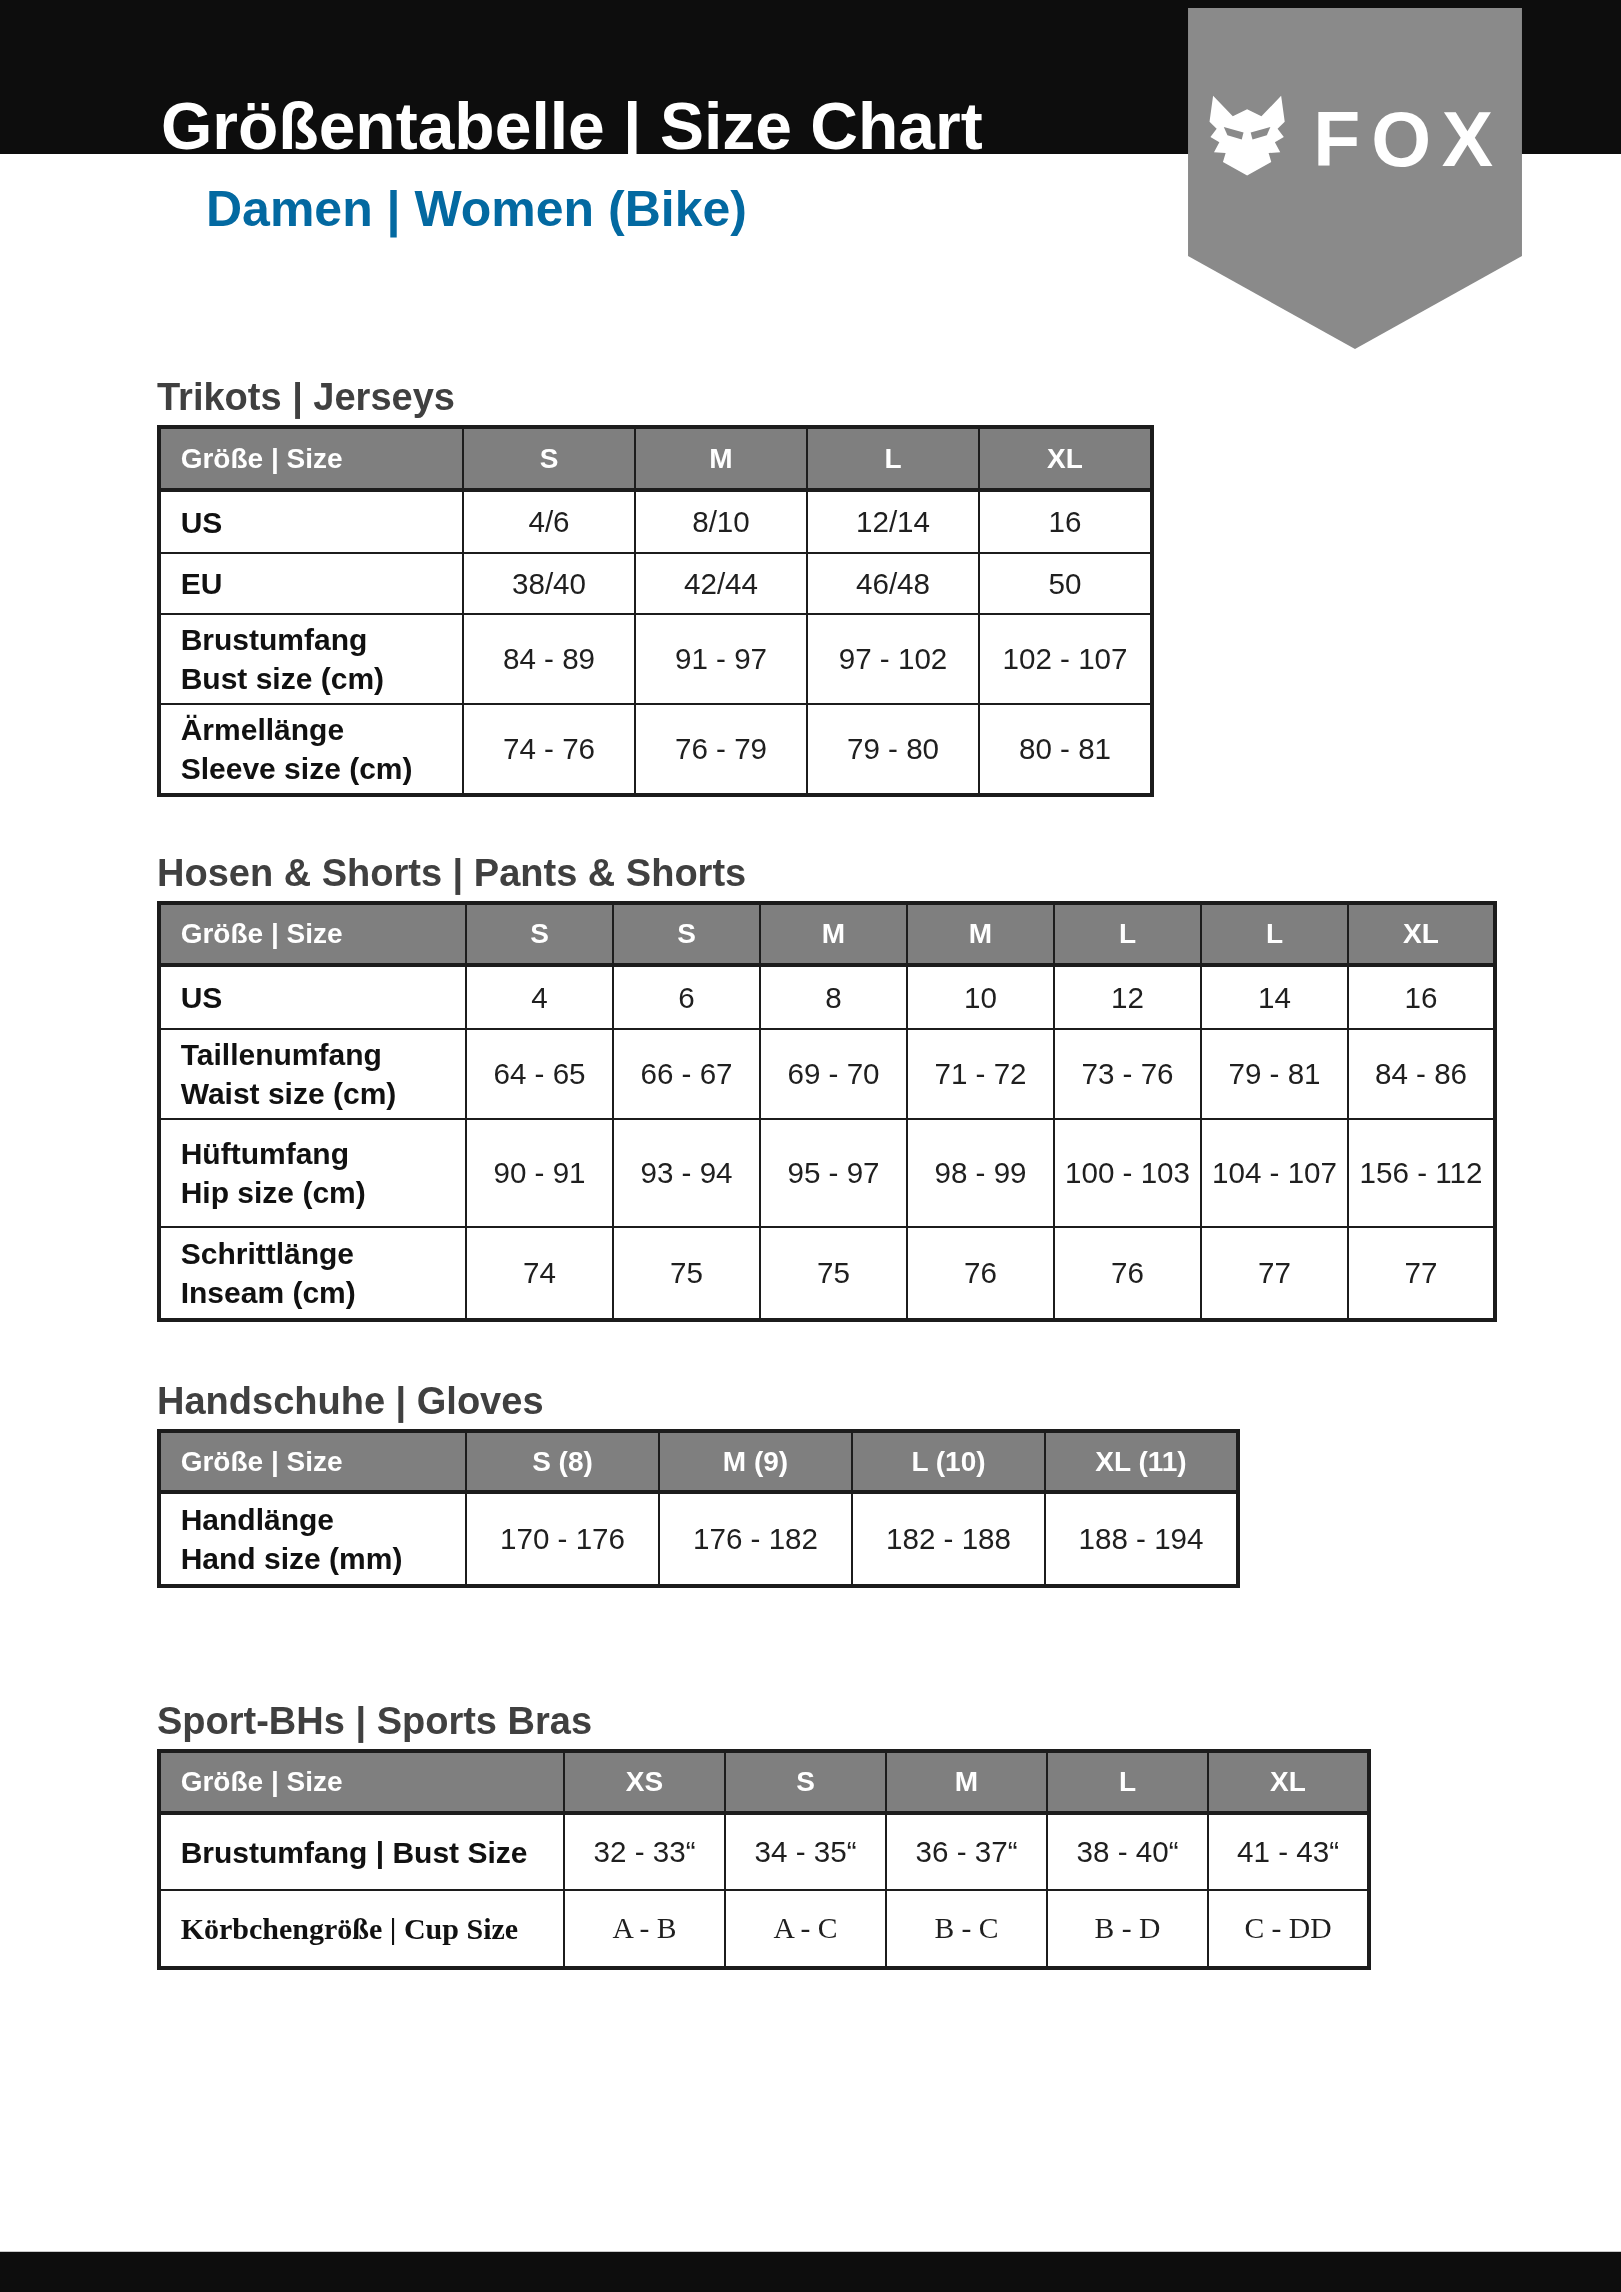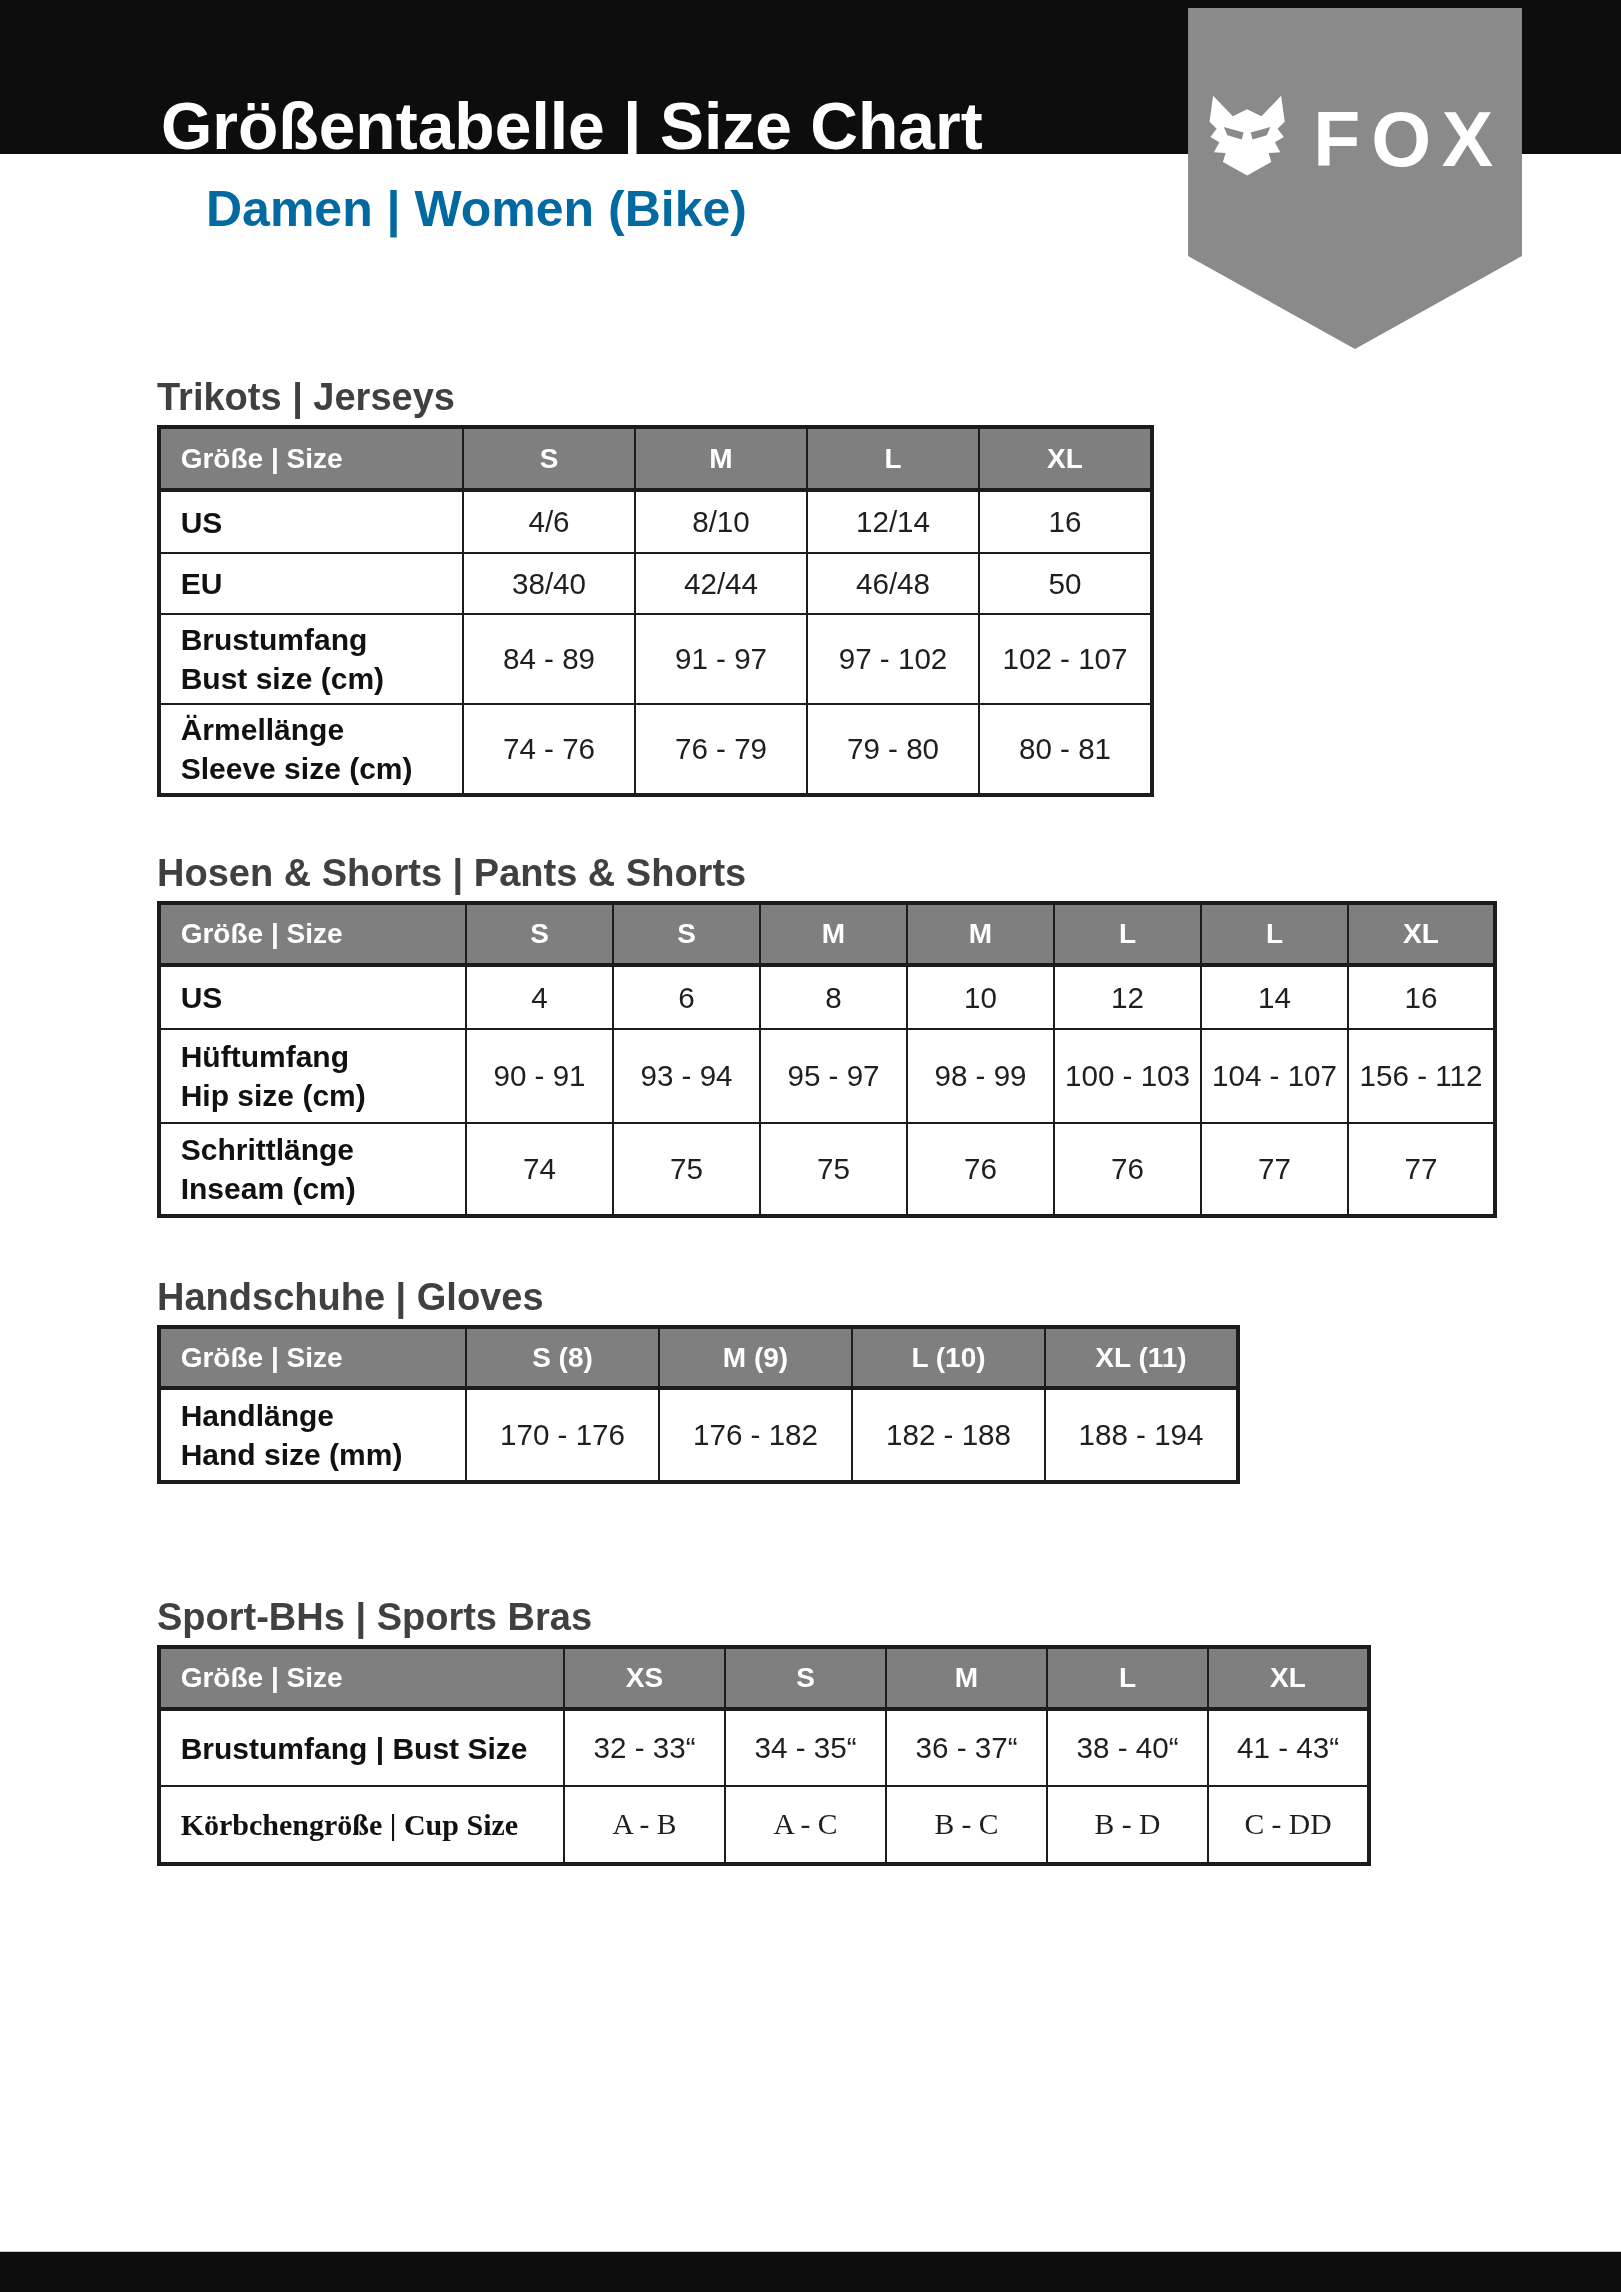--- a/index.html
+++ b/index.html
@@ -141,21 +141,32 @@
             <tr style="height: 64px;">
               <th class="row-label" scope="row">US</th>
               <td>4</td>
               <td>6</td>
               <td>8</td>
               <td>10</td>
               <td>12</td>
               <td>14</td>
               <td>16</td>
             </tr>
-            <tr style="height: 94px;">
+            <tr style="height: 90px;">
+              <th class="row-label" scope="row">Taillenumfang
+Waist size (cm)</th>
+              <td>64 - 65</td>
+              <td>66 - 67</td>
+              <td>69 - 70</td>
+              <td>71 - 72</td>
+              <td>73 - 76</td>
+              <td>79 - 81</td>
+              <td>84 - 86</td>
+            </tr>
+            <tr style="height: 108px;">
               <th class="row-label" scope="row">Hüftumfang
 Hip size (cm)</th>
               <td>90 - 91</td>
               <td>93 - 94</td>
               <td>95 - 97</td>
               <td>98 - 99</td>
               <td>100 - 103</td>
               <td>104 - 107</td>
               <td>156 - 112</td>
             </tr>

